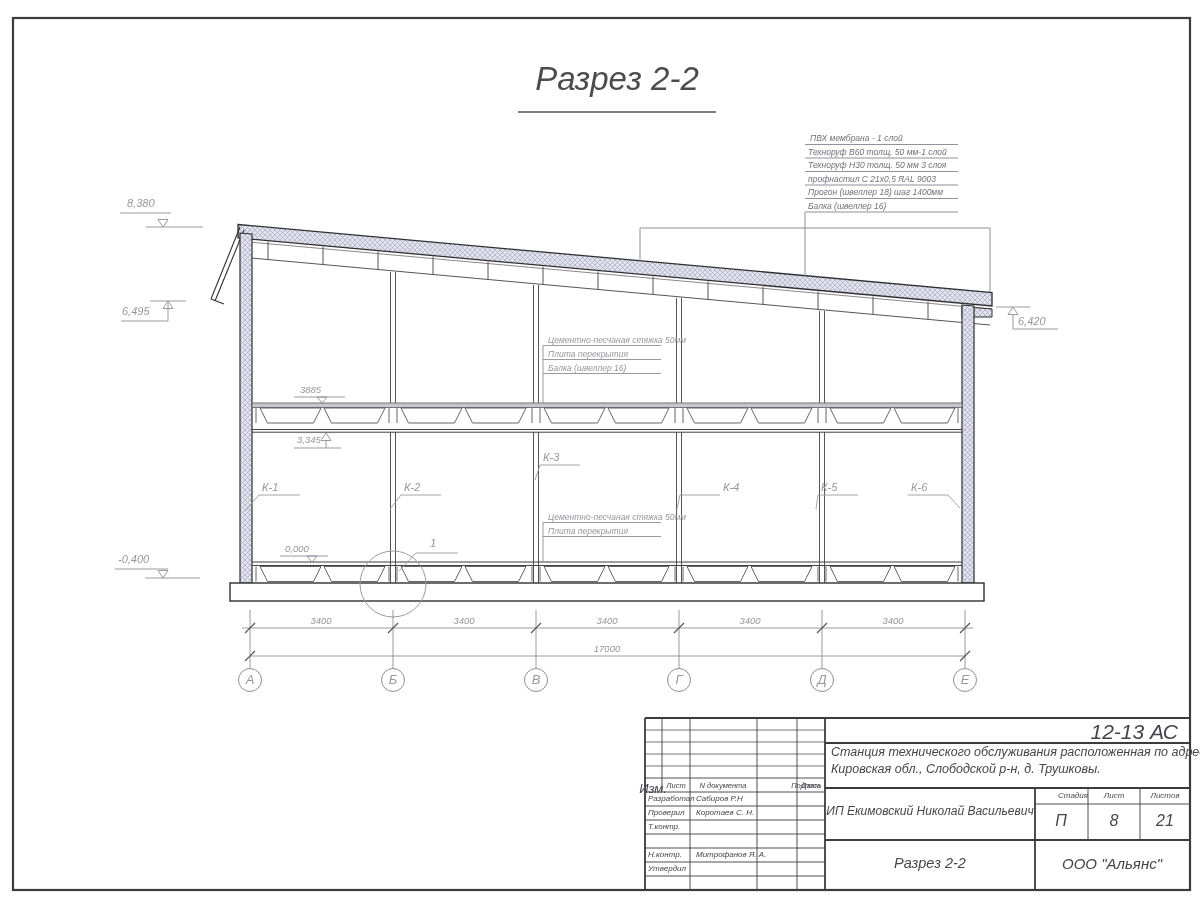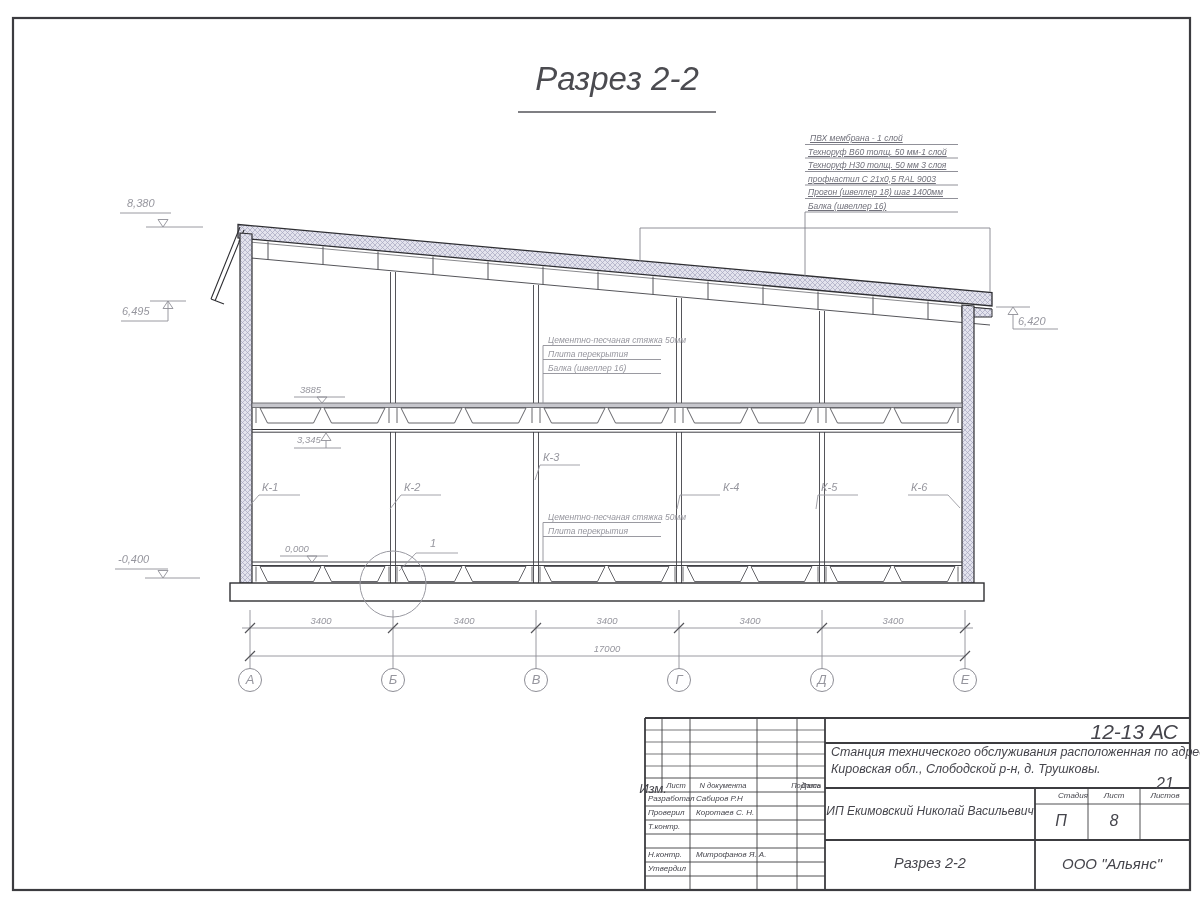--- a/index.html
+++ b/index.html
@@ -2,21 +2,21 @@
 <html><head>
 <meta charset="utf-8">
 <style>
   html,body{margin:0;padding:0;background:#ffffff;}
   #sheet{position:relative;width:1200px;height:900px;background:#ffffff;overflow:hidden;
          font-family:"Liberation Sans",sans-serif;}
   svg{position:absolute;left:0;top:0;}
   .t{position:absolute;font-style:italic;white-space:nowrap;color:#96969e;
      font-family:"Liberation Sans",sans-serif;line-height:1;}
   .c{transform:translateX(-50%);text-align:center;}
-  .dk{color:#70707a;text-decoration:underline;}
+  .dk{color:#70707a;}
   .tb{color:#45454c;}
   .s8{font-size:8.5px;}
   .s9{font-size:9.5px;}
   .s11{font-size:11px;}
 </style>
 </head>
 <body>
 
 <div id="sheet">
 
@@ -187,21 +187,21 @@
   <div class="t tb" style="left:831px;top:763px;font-size:12.5px;">Кировская обл., Слободской р-н, д. Трушковы.</div>
   <div class="t tb c" style="left:930px;top:805px;font-size:12px;">ИП Екимовский Николай Васильевич</div>
   <div class="t tb c" style="left:930px;top:856px;font-size:14.5px;">Разрез 2-2</div>
   <div class="t tb c" style="left:1112px;top:856px;font-size:15px;">ООО "Альянс"</div>
 
   <div class="t tb c" style="left:1061px;top:792px;font-size:8px;margin-left:12px;">Стадия</div>
   <div class="t tb c" style="left:1114px;top:792px;font-size:8px;">Лист</div>
   <div class="t tb c" style="left:1165px;top:792px;font-size:8px;">Листов</div>
   <div class="t tb c" style="left:1061px;top:813px;font-size:16px;">П</div>
   <div class="t tb c" style="left:1114px;top:813px;font-size:16px;">8</div>
-  <div class="t tb c" style="left:1165px;top:776px;font-size:16px;">21</div>
+  <div class="t tb c" style="left:1165px;top:813px;font-size:16px;">21</div>
 
   <div class="t tb c" style="left:653px;top:782px;font-size:13px;">Изм.</div>
   <div class="t tb c" style="left:676px;top:782px;font-size:7.5px;">Лист</div>
   <div class="t tb c" style="left:723px;top:782px;font-size:7.5px;">N документа</div>
   <div class="t tb c" style="left:806px;top:782px;font-size:7.5px;">Подпись</div>
   <div class="t tb c" style="left:811px;top:782px;font-size:7.5px;">Дата</div>
 
   <div class="t tb" style="left:648px;top:795px;font-size:8px;">Разработал</div>
   <div class="t tb" style="left:696px;top:795px;font-size:8px;">Сабиров Р.Н</div>
   <div class="t tb" style="left:648px;top:809px;font-size:8px;">Проверил</div>

